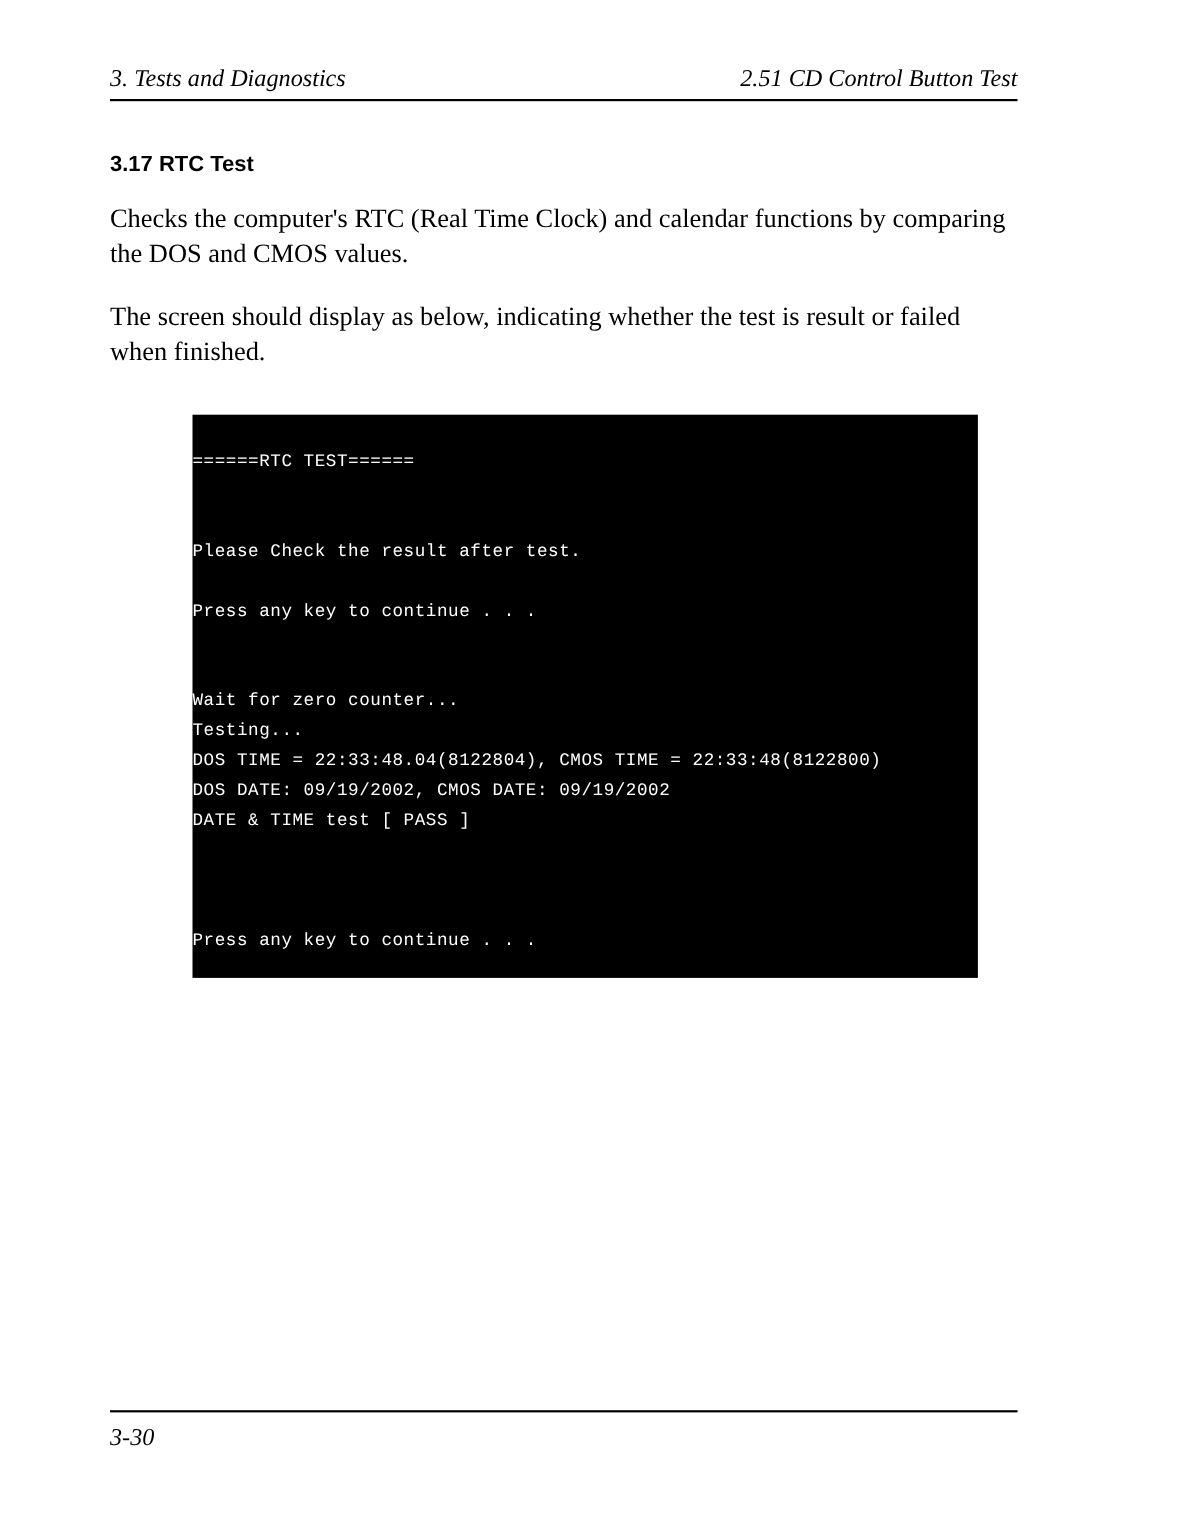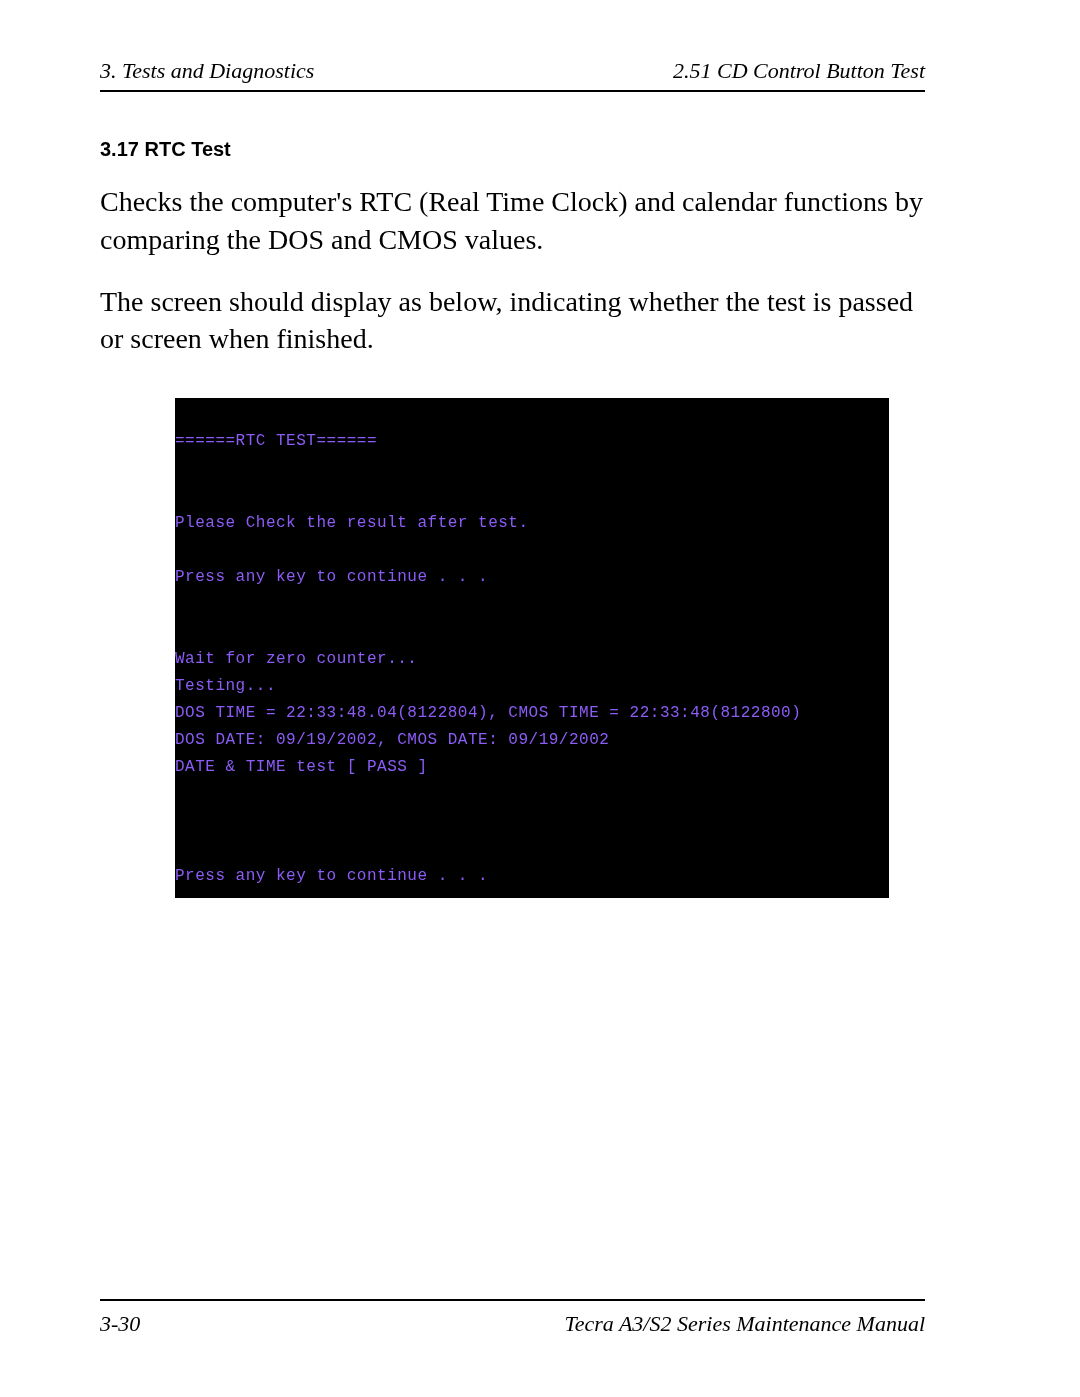--- a/index.html
+++ b/index.html
@@ -28,42 +28,42 @@
     border-top: 2px solid #000;
     margin: 0 0 46px 0;
   }
   .section-heading {
     font-family: Arial, Helvetica, sans-serif;
     font-weight: bold;
     font-size: 20px;
     margin: 0 0 22px 0;
   }
   .body-para {
-    font-size: 28px;
+    font-size: 24px;
     line-height: 1.35;
     margin: 0 0 24px 0;
   }
   .terminal {
     background: #000;
-    color: #8b5cf6;
+    color: #ffffff;
     font-family: "Courier New", Courier, monospace;
     font-size: 16px;
     line-height: 1.7;
     white-space: pre;
     margin: 40px 0 0 75px;
     width: 714px;
     box-sizing: border-box;
-    padding: 30px 0 8px 0;
+    padding: 30px 0 20px 0;
     letter-spacing: 0.5px;
   }
   .footer-area {
     position: absolute;
     left: 100px;
     right: 100px;
-    bottom: 60px;
+    bottom: 77px;
   }
   .footer-rule {
     border: none;
     border-top: 2px solid #000;
     margin: 0 0 10px 0;
   }
   .footer-row {
     display: flex;
     justify-content: space-between;
     font-style: italic;
@@ -77,21 +77,21 @@
 
   <div class="header-row">
     <span>3.  Tests and Diagnostics</span>
     <span>2.51  CD Control Button Test</span>
   </div>
   <hr class="header-rule">
 
   <h2 class="section-heading">3.17  RTC Test</h2>
 
   <p class="body-para">Checks the computer's RTC (Real Time Clock) and calendar functions by comparing the DOS and CMOS values.</p>
-  <p class="body-para">The screen should display as below, indicating whether the test is passed or screen when finished.</p>
+  <p class="body-para">The screen should display as below, indicating whether the test is result or failed when finished.</p>
 
   <div class="terminal"><span>======RTC TEST======</span>
 
 
 <span>Please Check the result after test.</span>
 
 <span>Press any key to continue . . .</span>
 
 
 <span>Wait for zero counter...</span>
@@ -102,17 +102,16 @@
 
 
 
 <span>Press any key to continue . . .</span>
 </div>
 
   <div class="footer-area">
     <hr class="footer-rule">
     <div class="footer-row">
       <span>3-30</span>
-      <span>Tecra A3/S2 Series Maintenance Manual</span>
     </div>
   </div>
 
 </div>
 
 </body></html>

